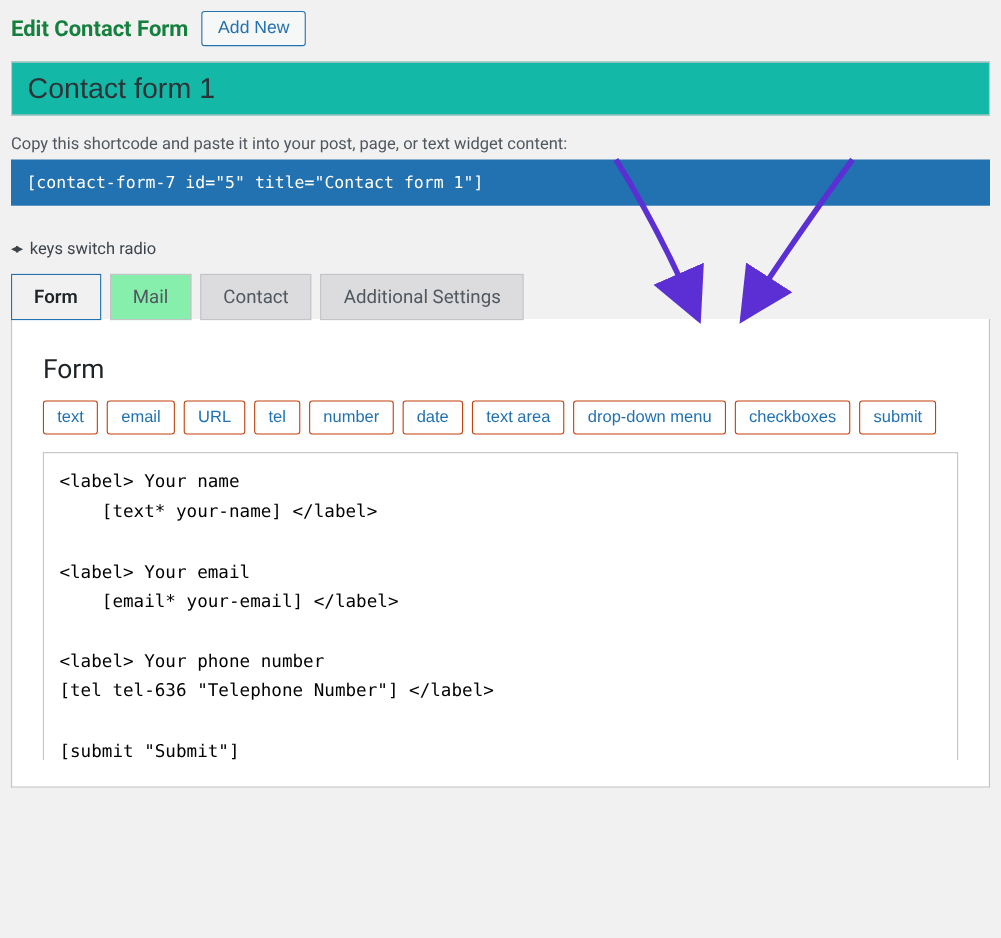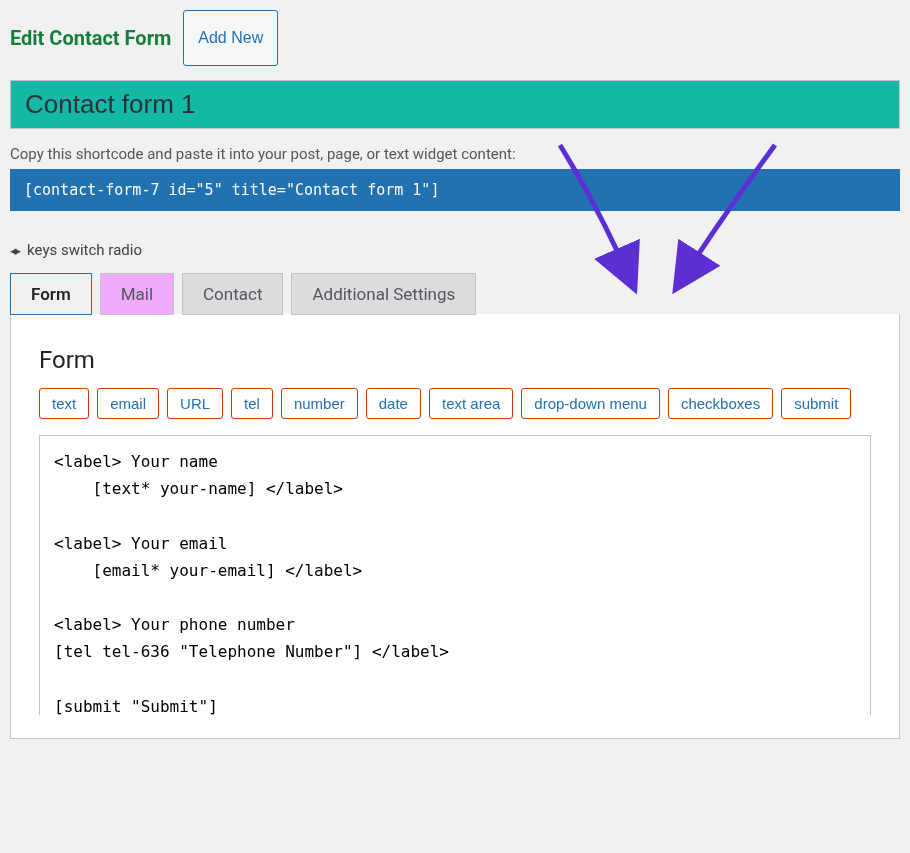--- a/index.html
+++ b/index.html
@@ -19,21 +19,21 @@
   }
   .page-title {
     font-size: 20px;
     font-weight: 700;
     color: #15803d;
   }
   .add-new-btn {
     border: 1px solid #2271b1;
     color: #2271b1;
     background: #f6f7f7;
-    padding: 18px 14px;
+    padding: 6px 14px;
     font-size: 16px;
     border-radius: 3px;
     cursor: pointer;
   }
   .title-input {
     width: 100%;
     font-size: 26px;
     padding: 8px 14px;
     border: 1px solid #c3c4c7;
     background: #14b8a6;
@@ -73,21 +73,21 @@
     font-size: 17px;
     color: #50575e;
     cursor: pointer;
   }
   .tab.active {
     border-color: #2271b1;
     background: #f1f1f1;
     font-weight: 600;
     color: #1d2327;
   }
-  .tab.white { background: #f0abfc; }
+  .tab.white { background: #86efac; }
   .panel {
     border: 1px solid #c3c4c7;
     border-top: none;
     background: #fff;
     padding: 32px 28px 20px;
     margin-top: -1px;
   }
   .panel h2 {
     font-size: 24px;
     font-weight: 400;

